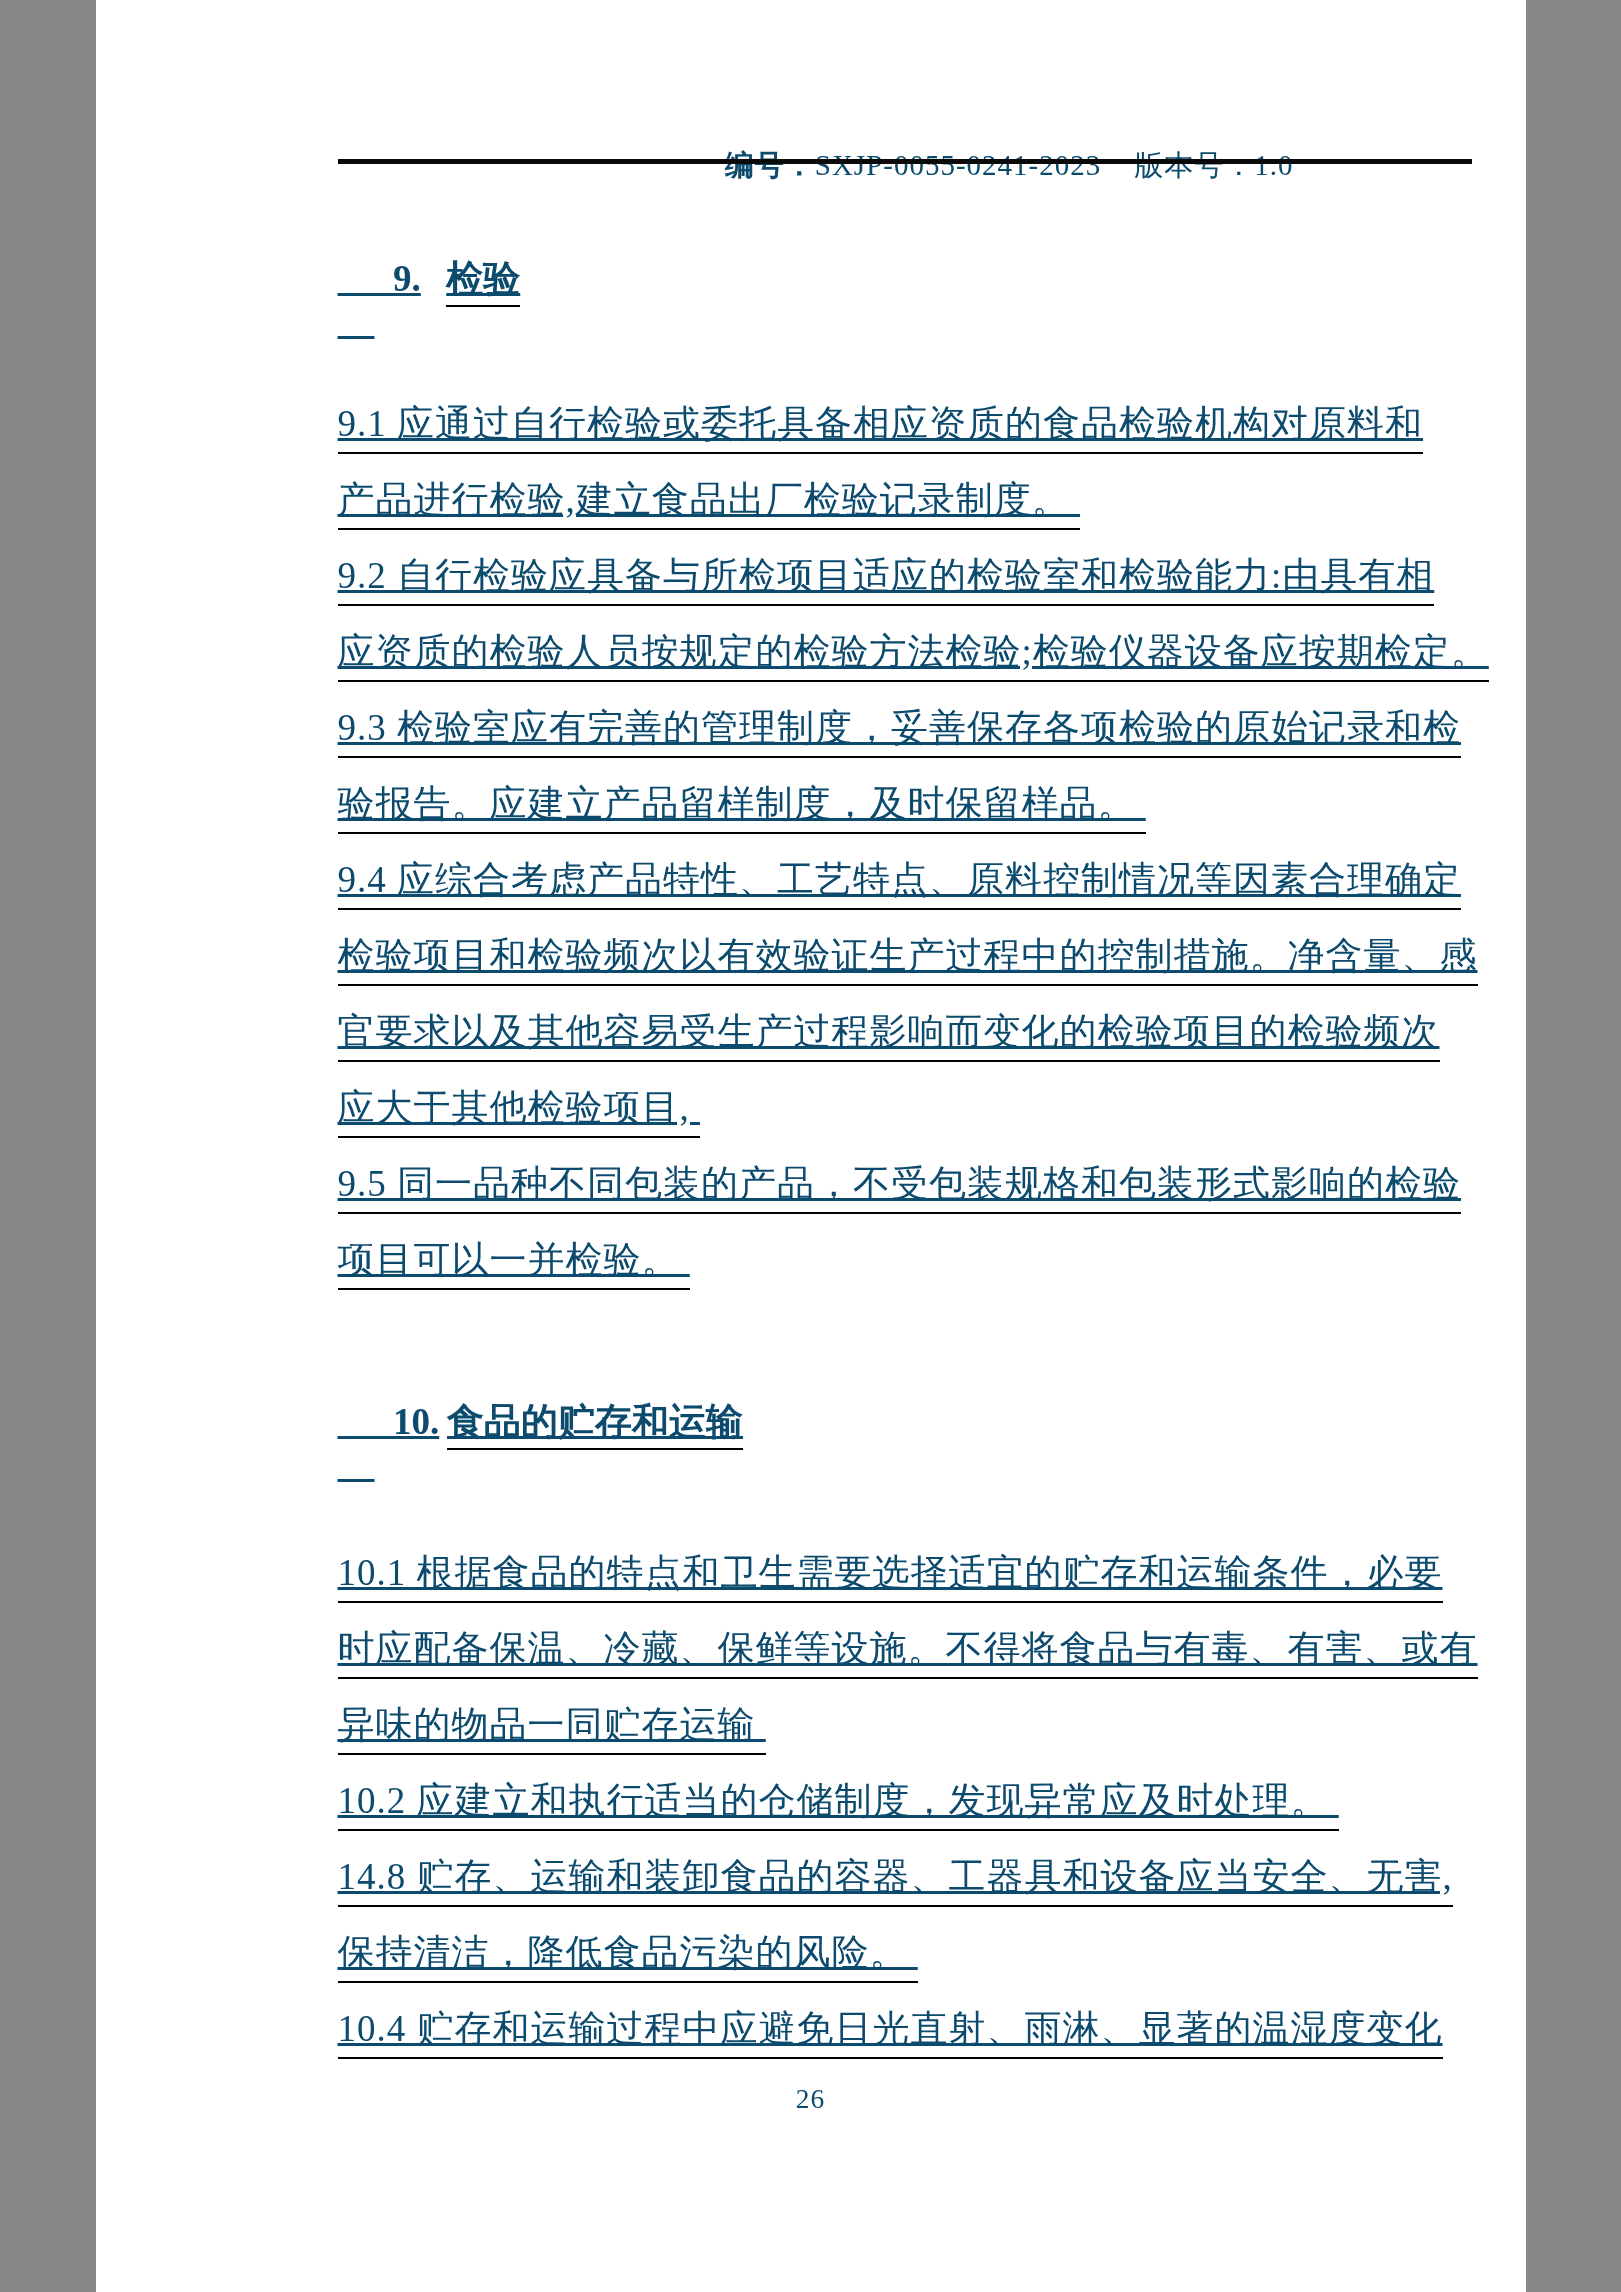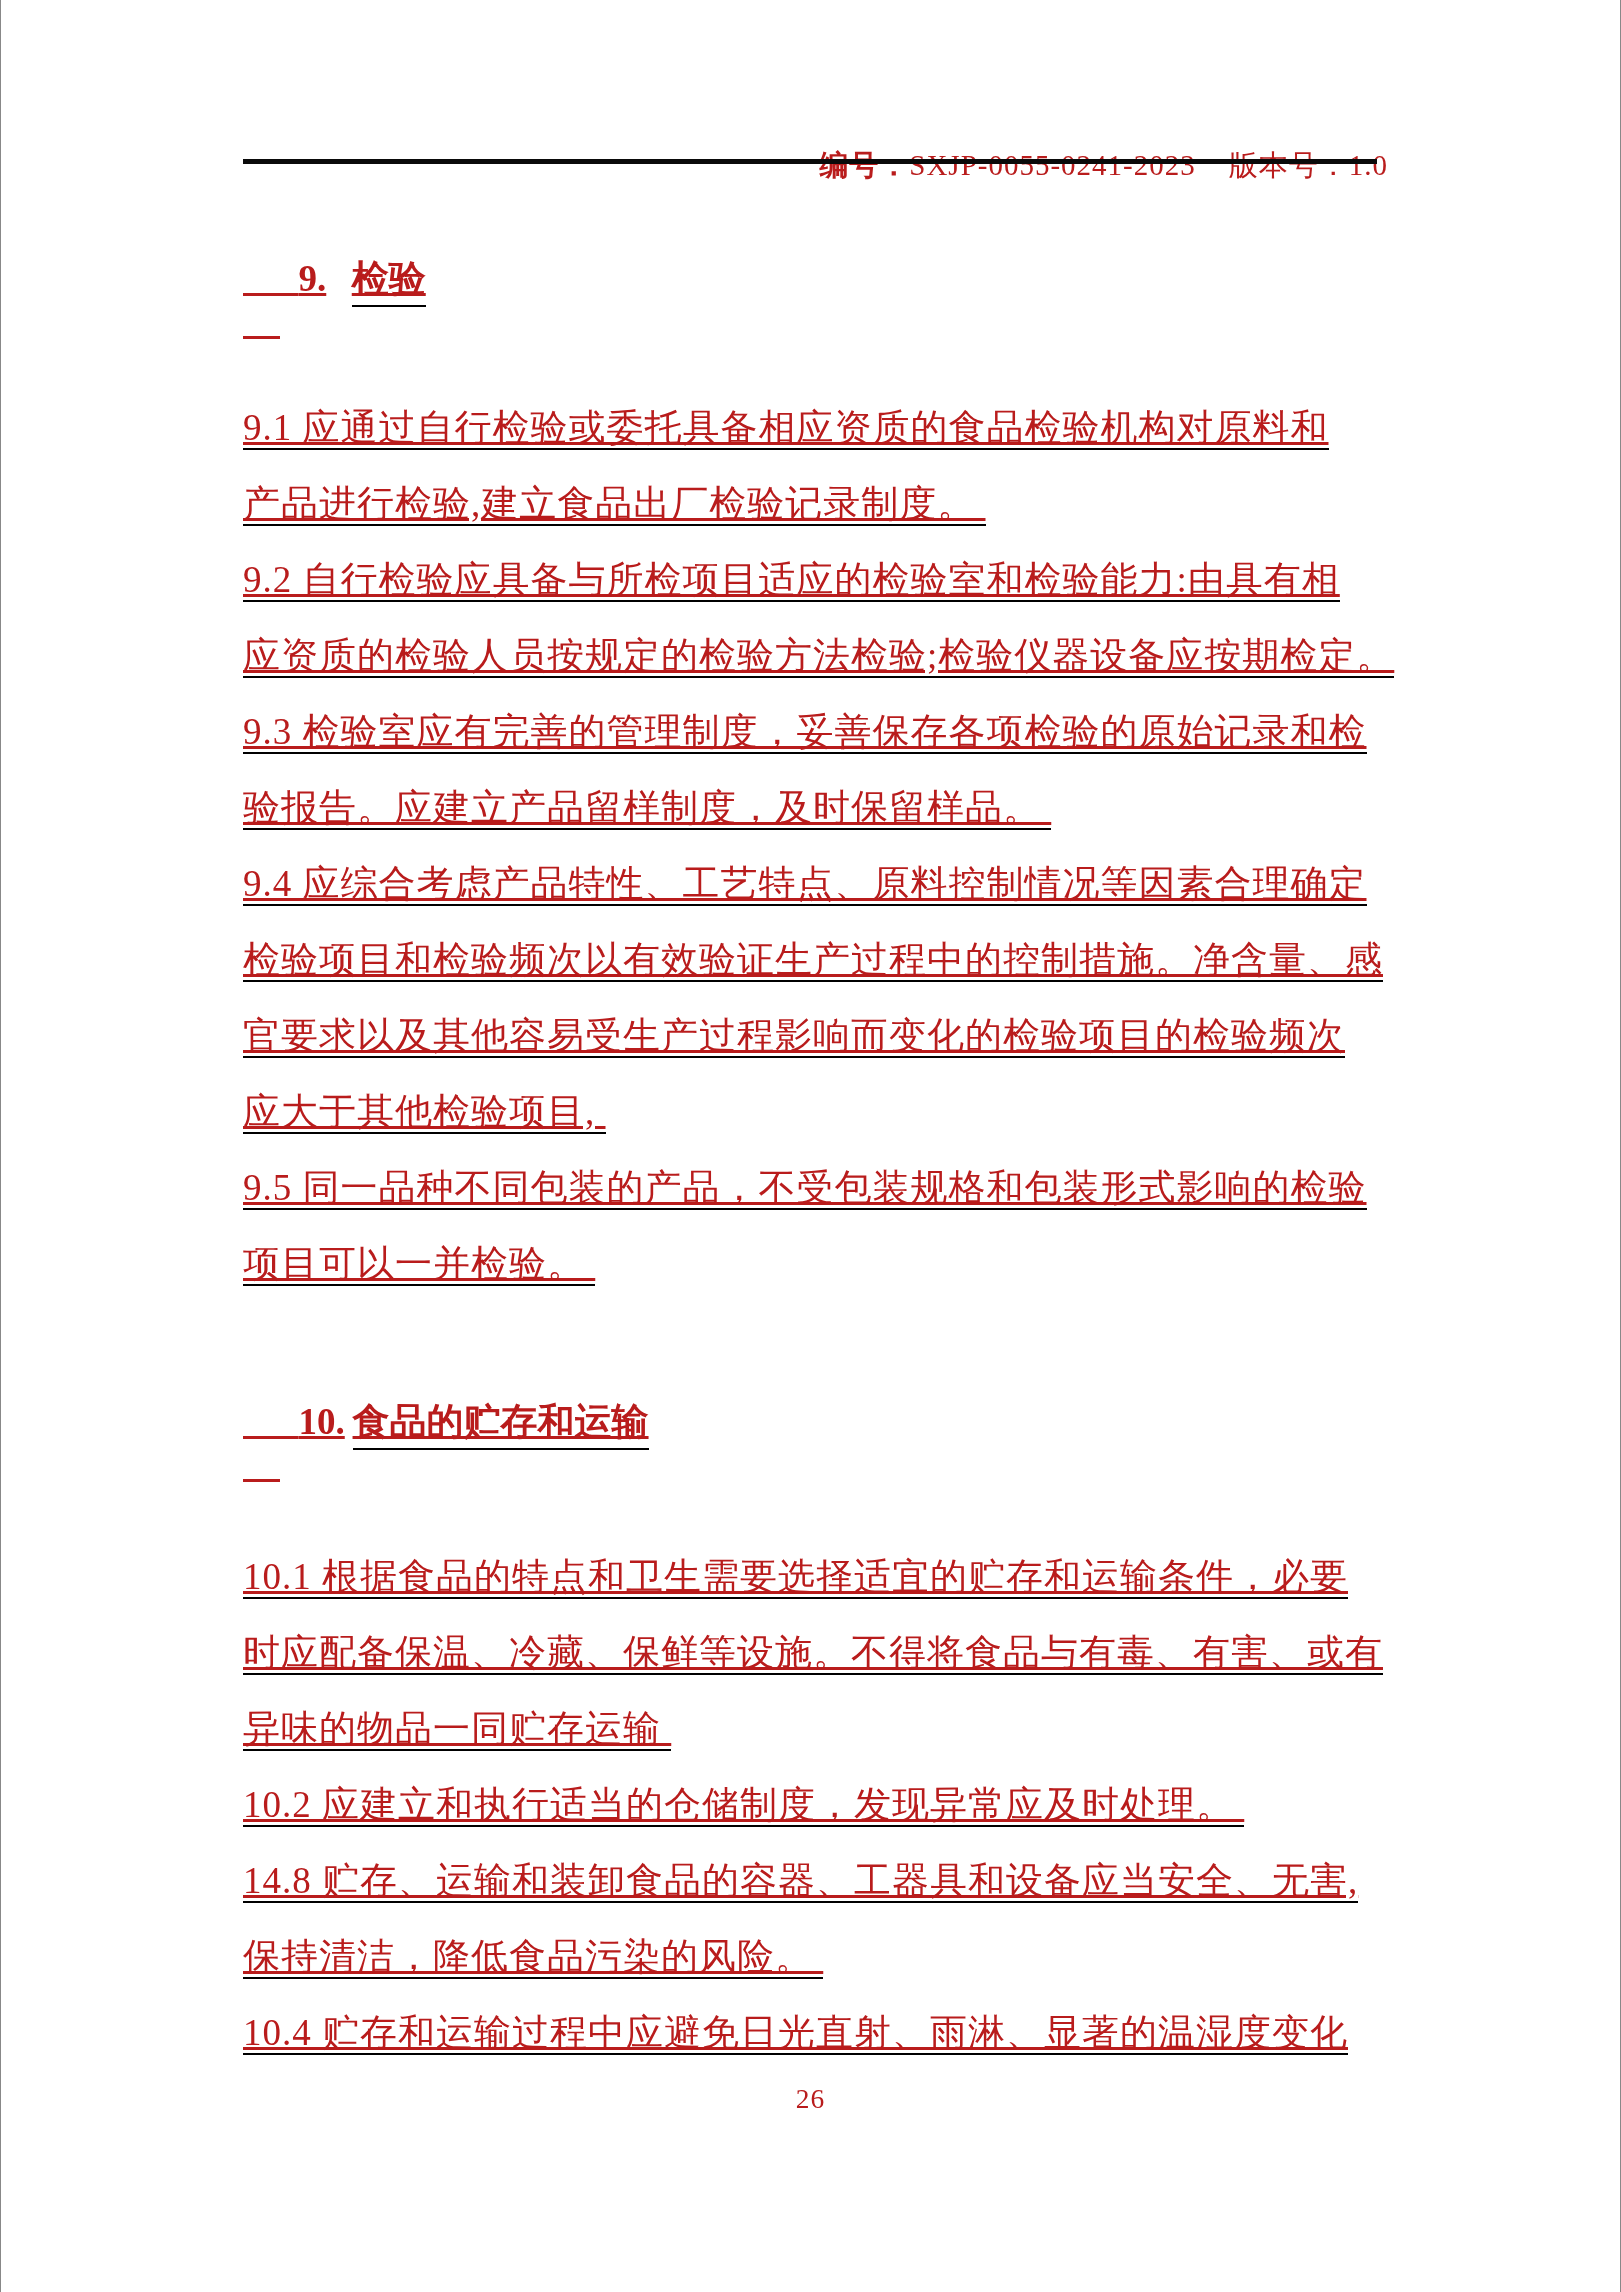--- a/index.html
+++ b/index.html
@@ -1,22 +1,22 @@
 <!DOCTYPE html>
 <html><head>
 <meta charset="utf-8">
 <style>
   html, body { margin: 0; padding: 0; background: #888; }
   .page {
     position: relative;
-    width: 1619px;
+    width: 1430px;
     height: 2293px;
     margin: 0 auto;
     background: #ffffff;
-    color: #b91c1c;
+    color: #0c4a6e;
     font-family: "Liberation Serif", serif;
     overflow: hidden;
   }
   
   .header {
     position: absolute;
     top: 104px;
     right: 232px;
     font-size: 29px;
     line-height: 41px;
@@ -61,21 +61,21 @@
     height: 76px;
     display: flex;
     align-items: center;
   }
   .lrow .ul {
     font-size: 37px;
     letter-spacing: 1px;
     line-height: 41px;
     white-space: pre;
     border-bottom: 2.9px solid #000;
-    padding-bottom: 0;
+    padding-bottom: 8px;
   }
   
   .page-number {
     position: absolute;
     top: 2084px;
     left: 0;
     width: 100%;
     text-align: center;
     font-size: 27.4px;
     letter-spacing: 1px;

